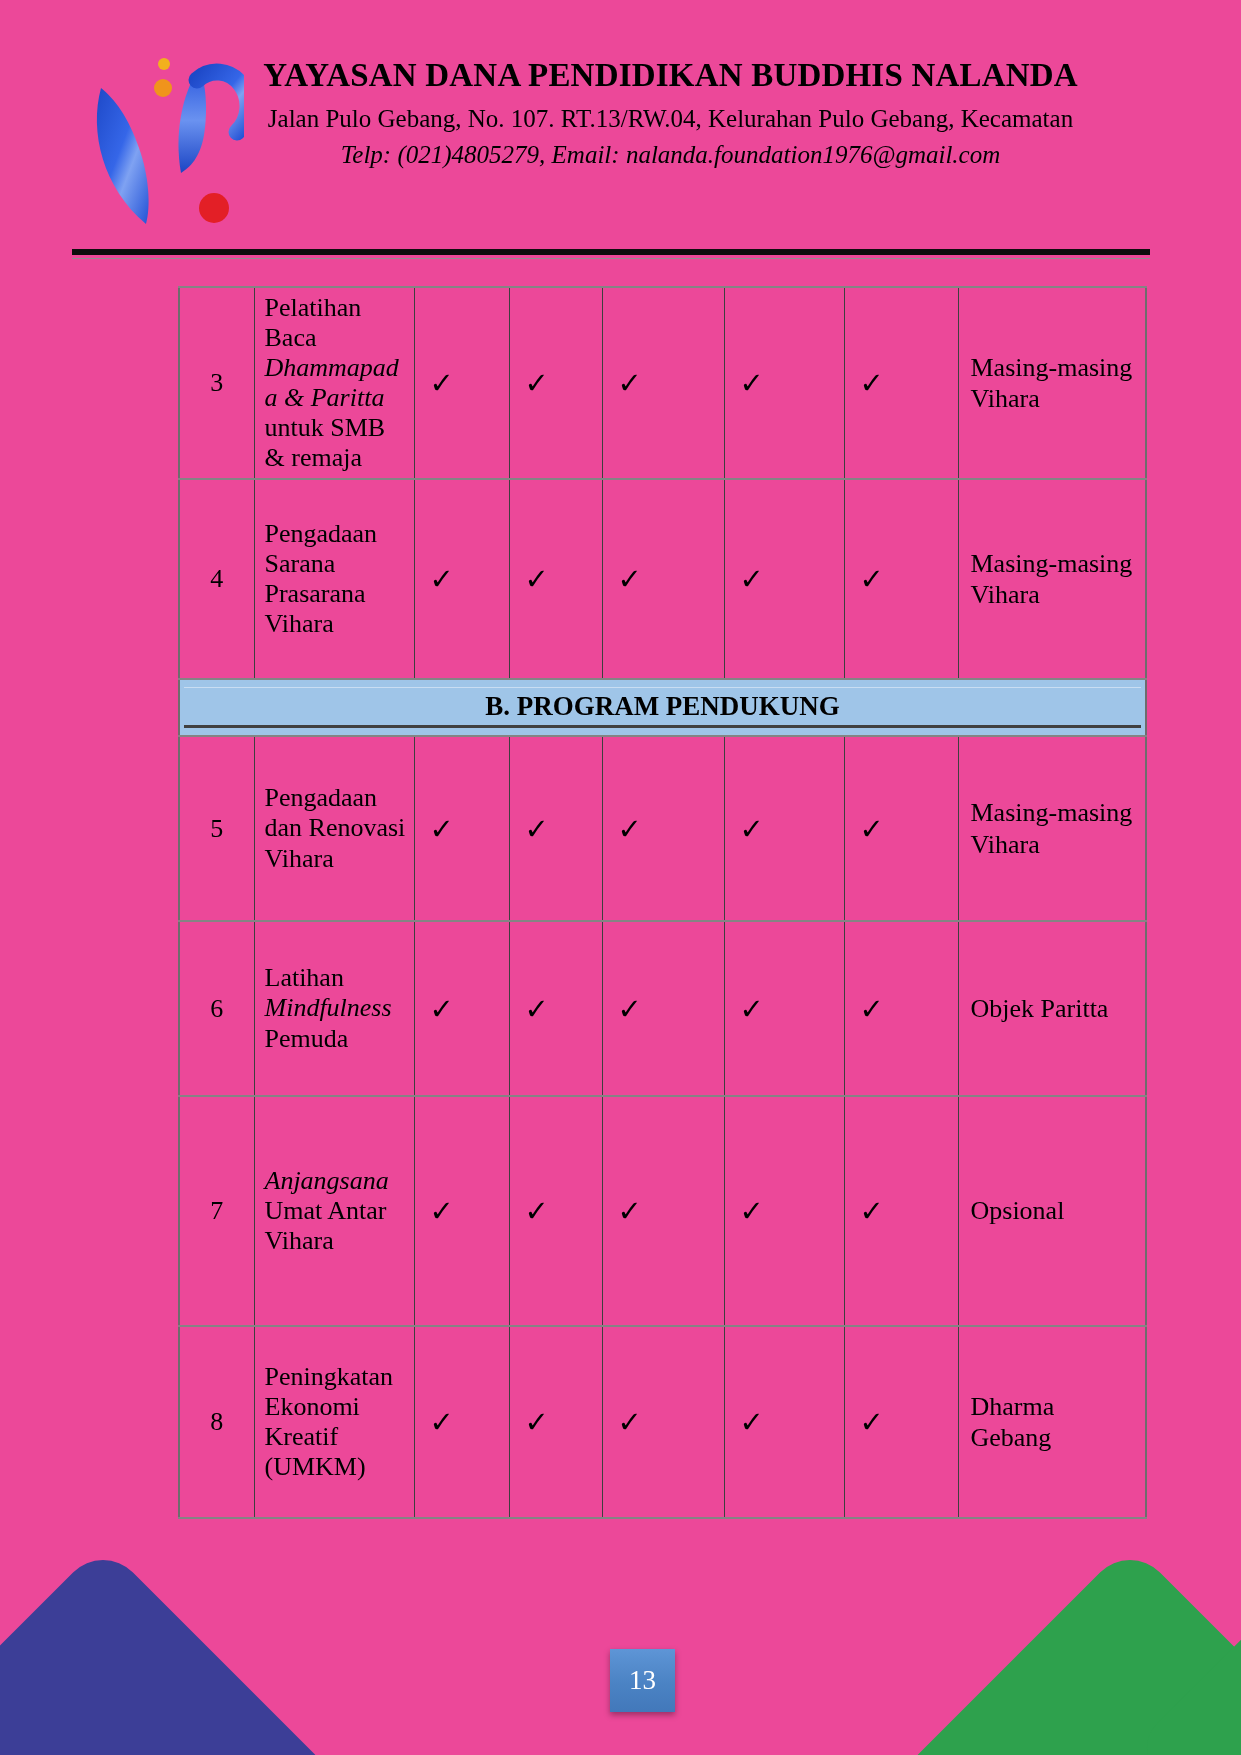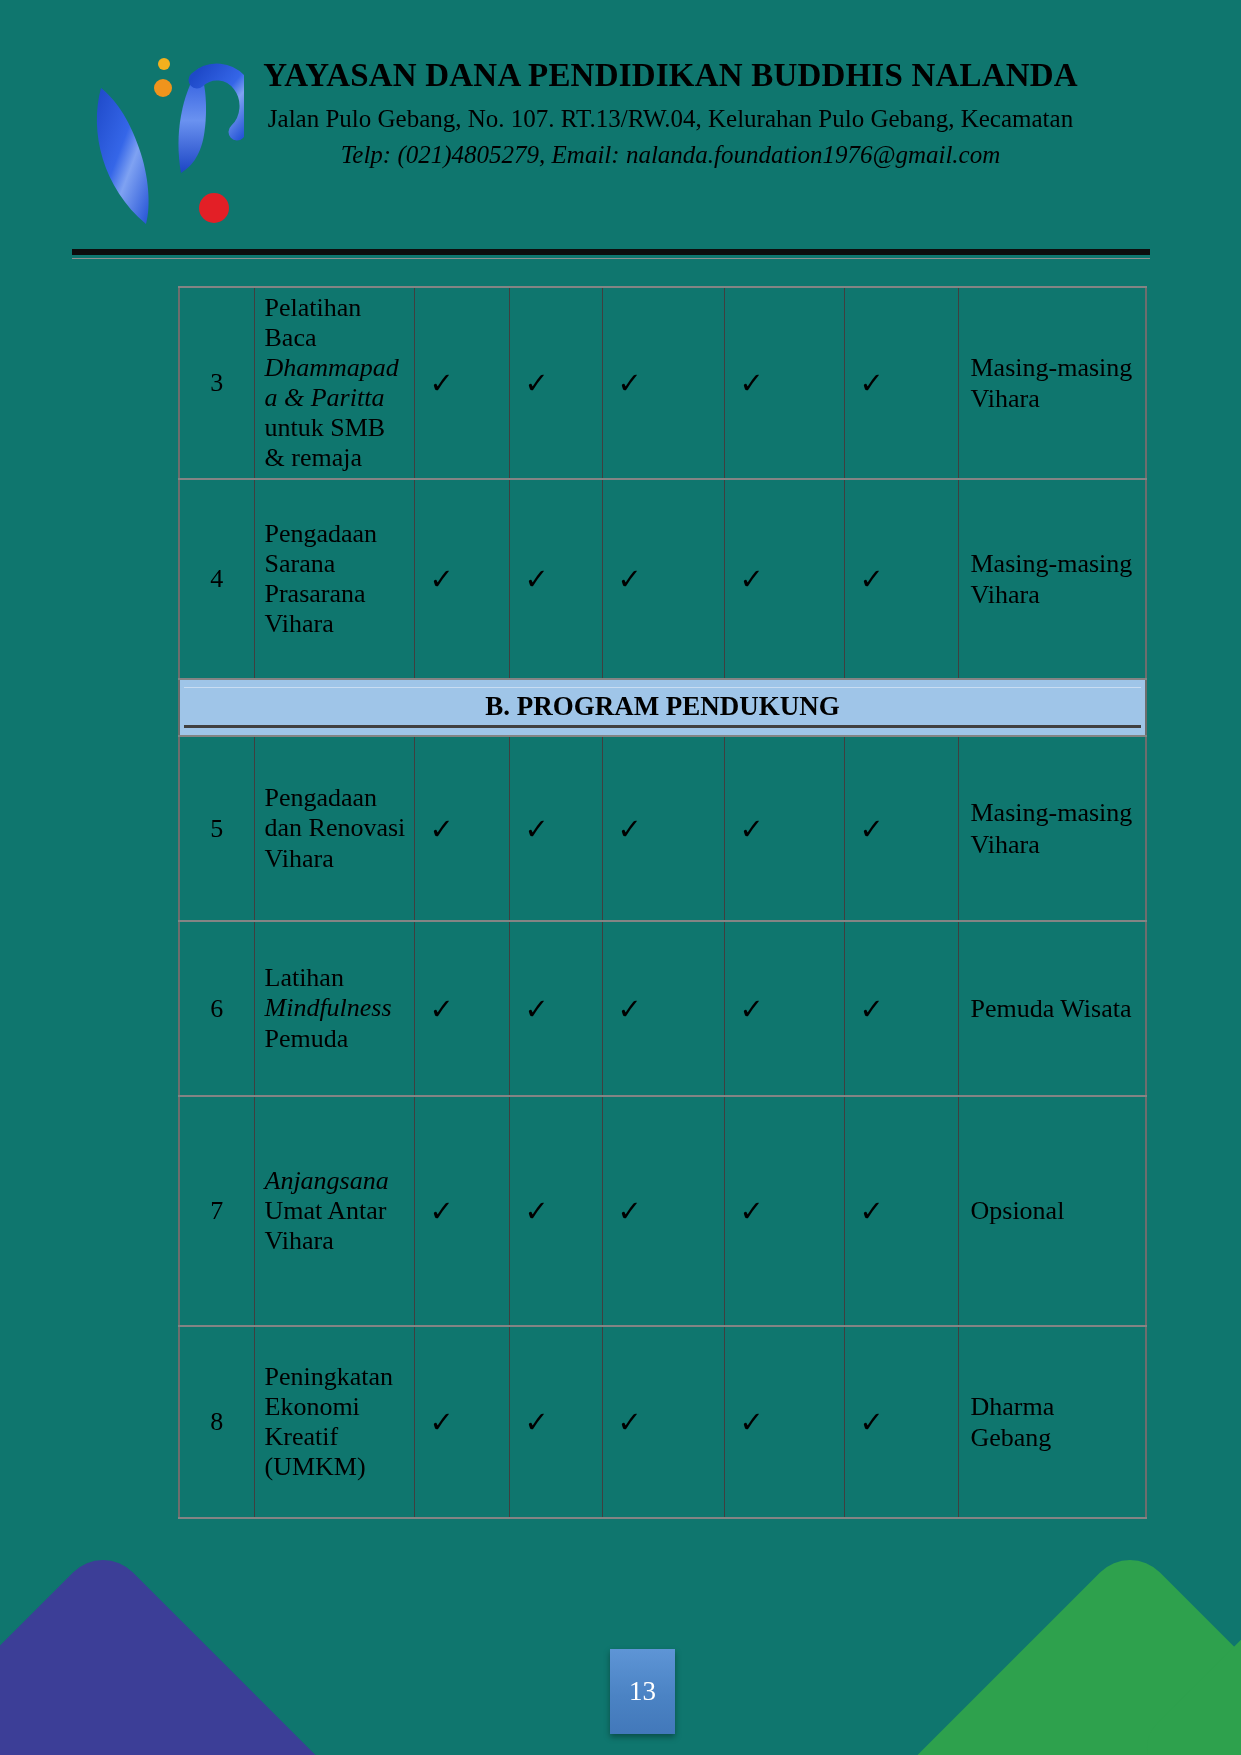--- a/index.html
+++ b/index.html
@@ -1,17 +1,17 @@
 <!DOCTYPE html>
 <html><head>
 <meta charset="utf-8">
 <style>
   html,body{margin:0;padding:0;background:#e8e8e8;}
   .page{
-    position:relative;width:1241px;height:1755px;background:#0f766e;
+    position:relative;width:1241px;height:1755px;background:#ec4899;
     overflow:hidden;margin:0 auto;
     font-family:"Liberation Serif","DejaVu Serif",serif;color:#000;
   }
 
   
   .logo{position:absolute;left:86px;top:38px;width:158px;height:190px;}
   .header-text{position:absolute;left:210px;right:110px;top:56px;text-align:center;}
   .org-name{font-size:33px;font-weight:bold;letter-spacing:.2px;line-height:1.2;}
   .addr{font-size:25px;line-height:1.3;margin-top:7px;}
   .addr2{font-size:25px;line-height:1.3;margin-top:2px;}
@@ -44,21 +44,21 @@
     display:block;border-top:1px solid #c9ddf2;border-bottom:3px solid #404040;
     margin:7px 4px;padding:3px 0;
   }
 
   
   .diamond{position:absolute;transform:rotate(45deg);}
   .diamond.purple{left:-67px;top:1613px;width:340px;height:340px;border-radius:42px;background:#3c3e97;}
   .diamond.green{left:960px;top:1613px;width:340px;height:340px;border-radius:42px;background:#2ea14d;}
   .diamond.green-small{left:1195px;top:1598px;width:300px;height:300px;border-radius:34px;background:#2ea14d;}
   .page-badge{
-    position:absolute;left:610px;top:1649px;width:65px;height:85px;
+    position:absolute;left:610px;top:1649px;width:65px;height:63px;
     background:linear-gradient(180deg,#5e95d6 0%,#4b83c4 55%,#4278ba 100%);
     box-shadow:0 3px 6px rgba(0,0,0,.35);
     display:flex;align-items:center;justify-content:center;
     color:#ffffff;font-size:27px;
   }
 </style>
 </head>
 <body>
 
 <div class="page">
@@ -145,21 +145,21 @@
           <td class="c-location">Masing-masing Vihara</td>
         </tr>
         <tr style="height: 175px;">
           <td class="c-no">6</td>
           <td class="c-program"><span>Latihan </span><span class="it">Mindfulness</span><span> Pemuda</span></td>
           <td class="c-check">✓</td>
           <td class="c-check">✓</td>
           <td class="c-check">✓</td>
           <td class="c-check">✓</td>
           <td class="c-check">✓</td>
-          <td class="c-location">Pemuda Wisata</td>
+          <td class="c-location">Objek Paritta</td>
         </tr>
         <tr style="height: 230px;">
           <td class="c-no">7</td>
           <td class="c-program"><span class="it">Anjangsana</span><span> Umat Antar Vihara</span></td>
           <td class="c-check">✓</td>
           <td class="c-check">✓</td>
           <td class="c-check">✓</td>
           <td class="c-check">✓</td>
           <td class="c-check">✓</td>
           <td class="c-location">Opsional</td>

